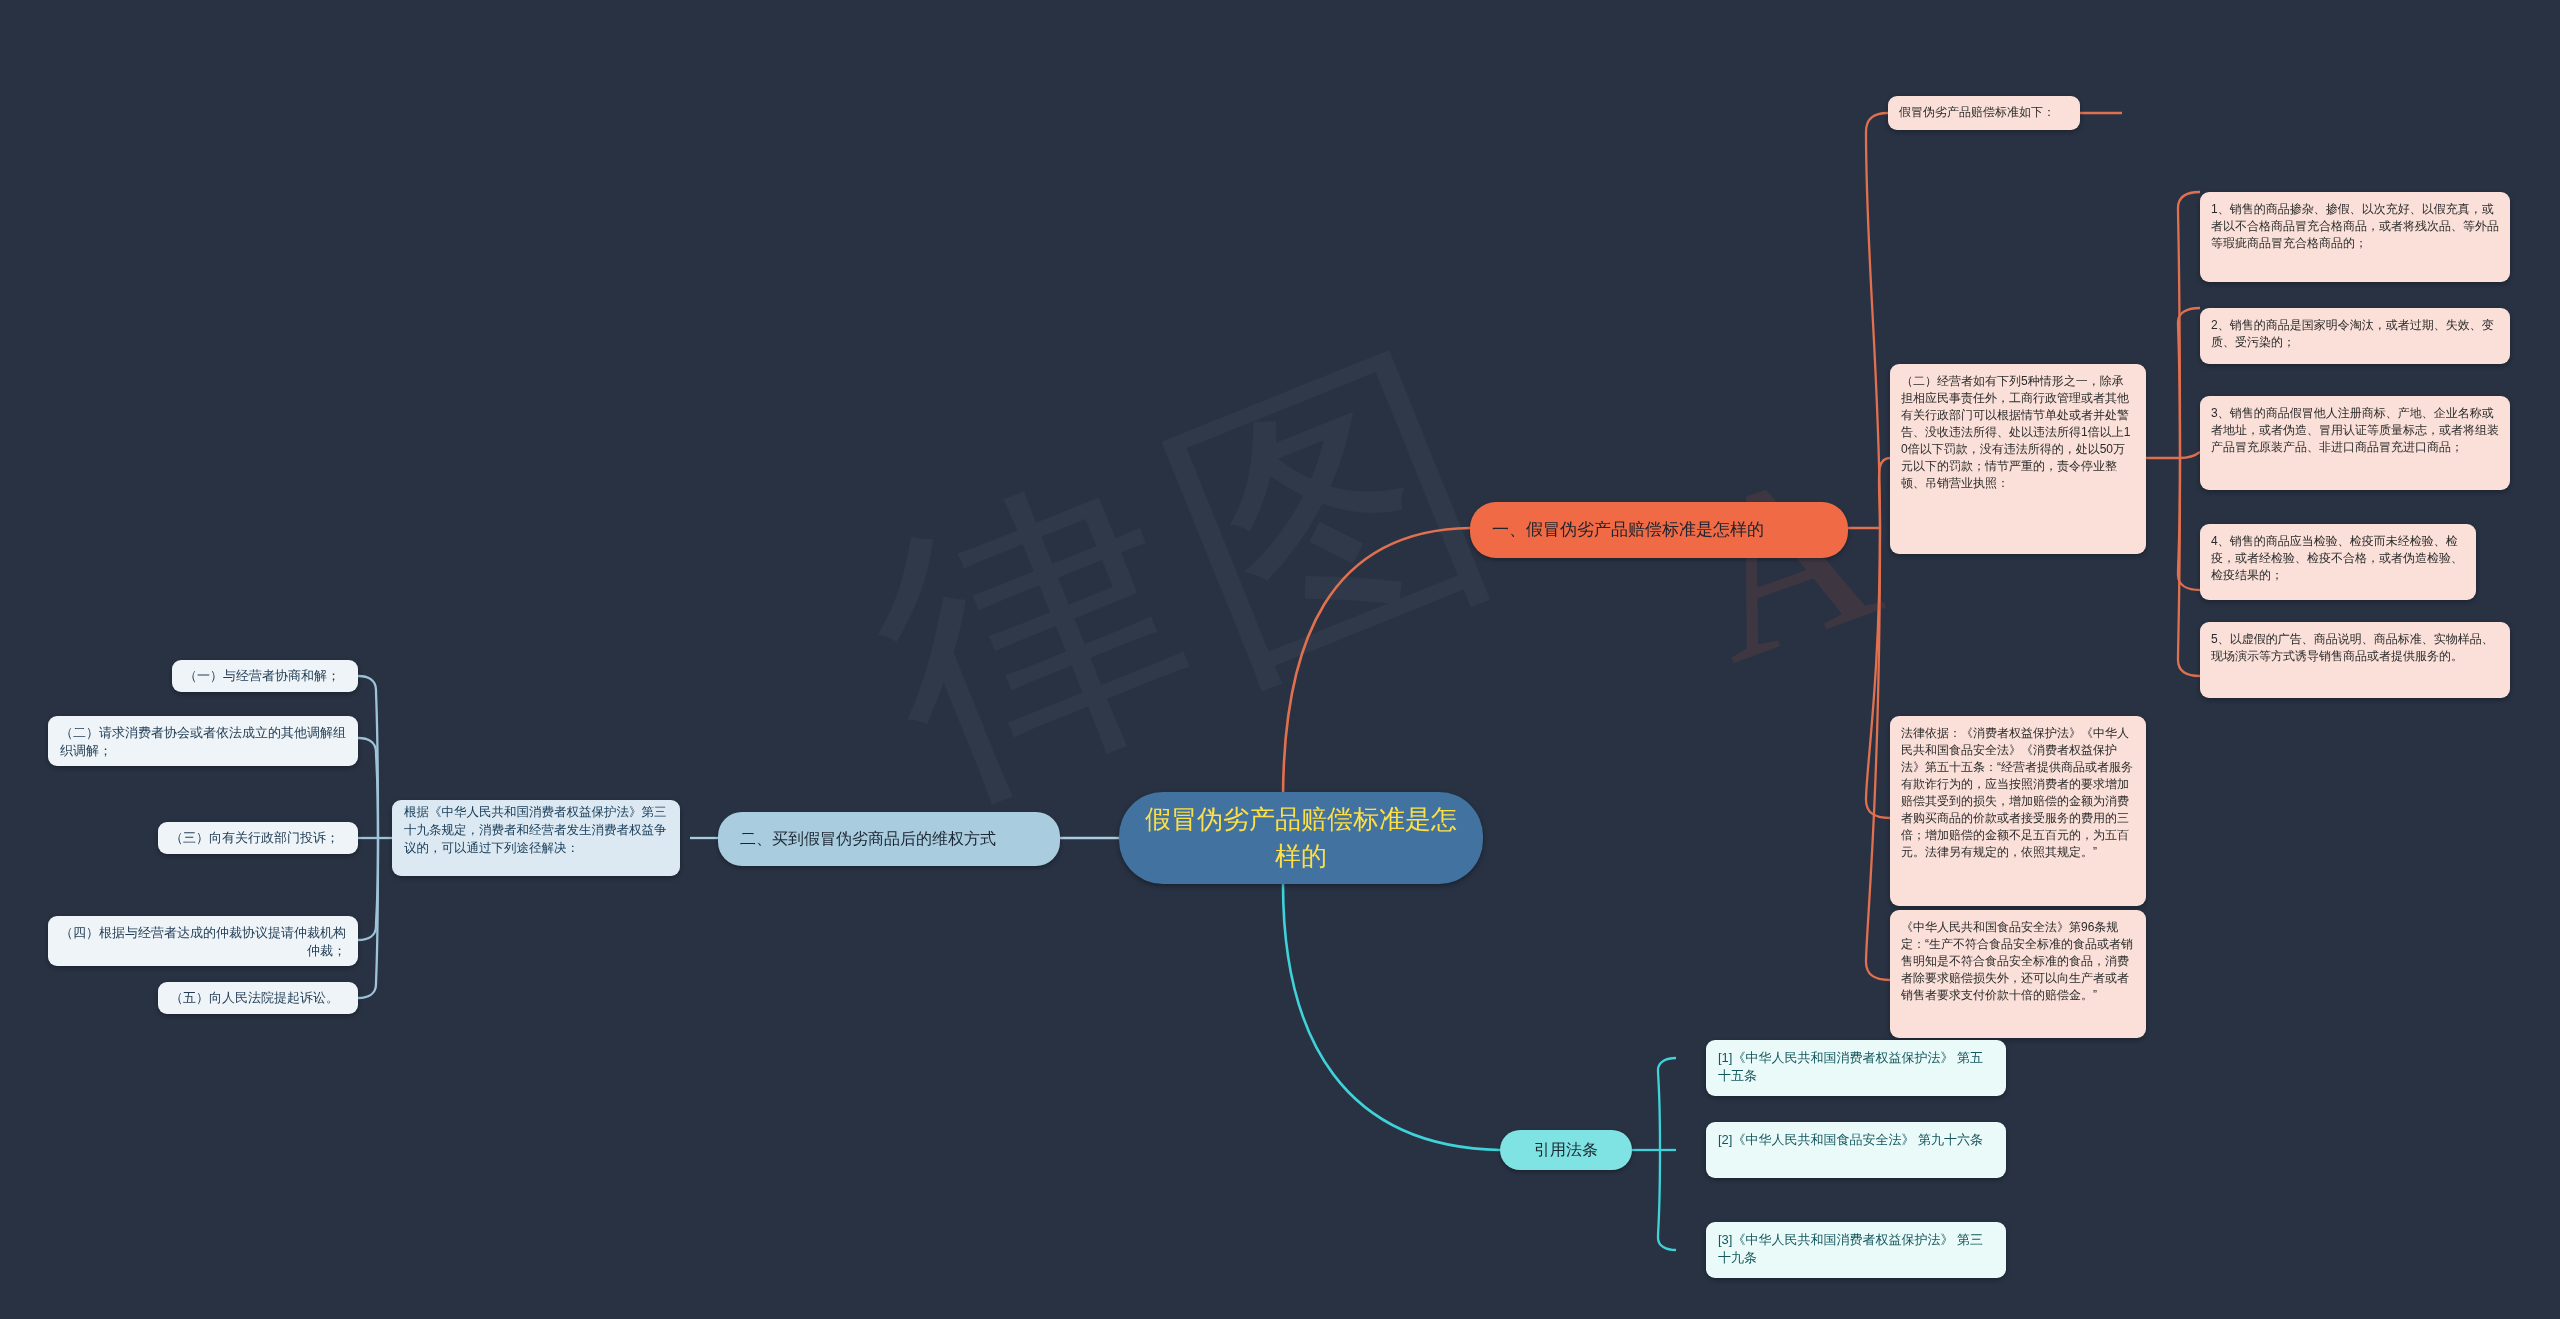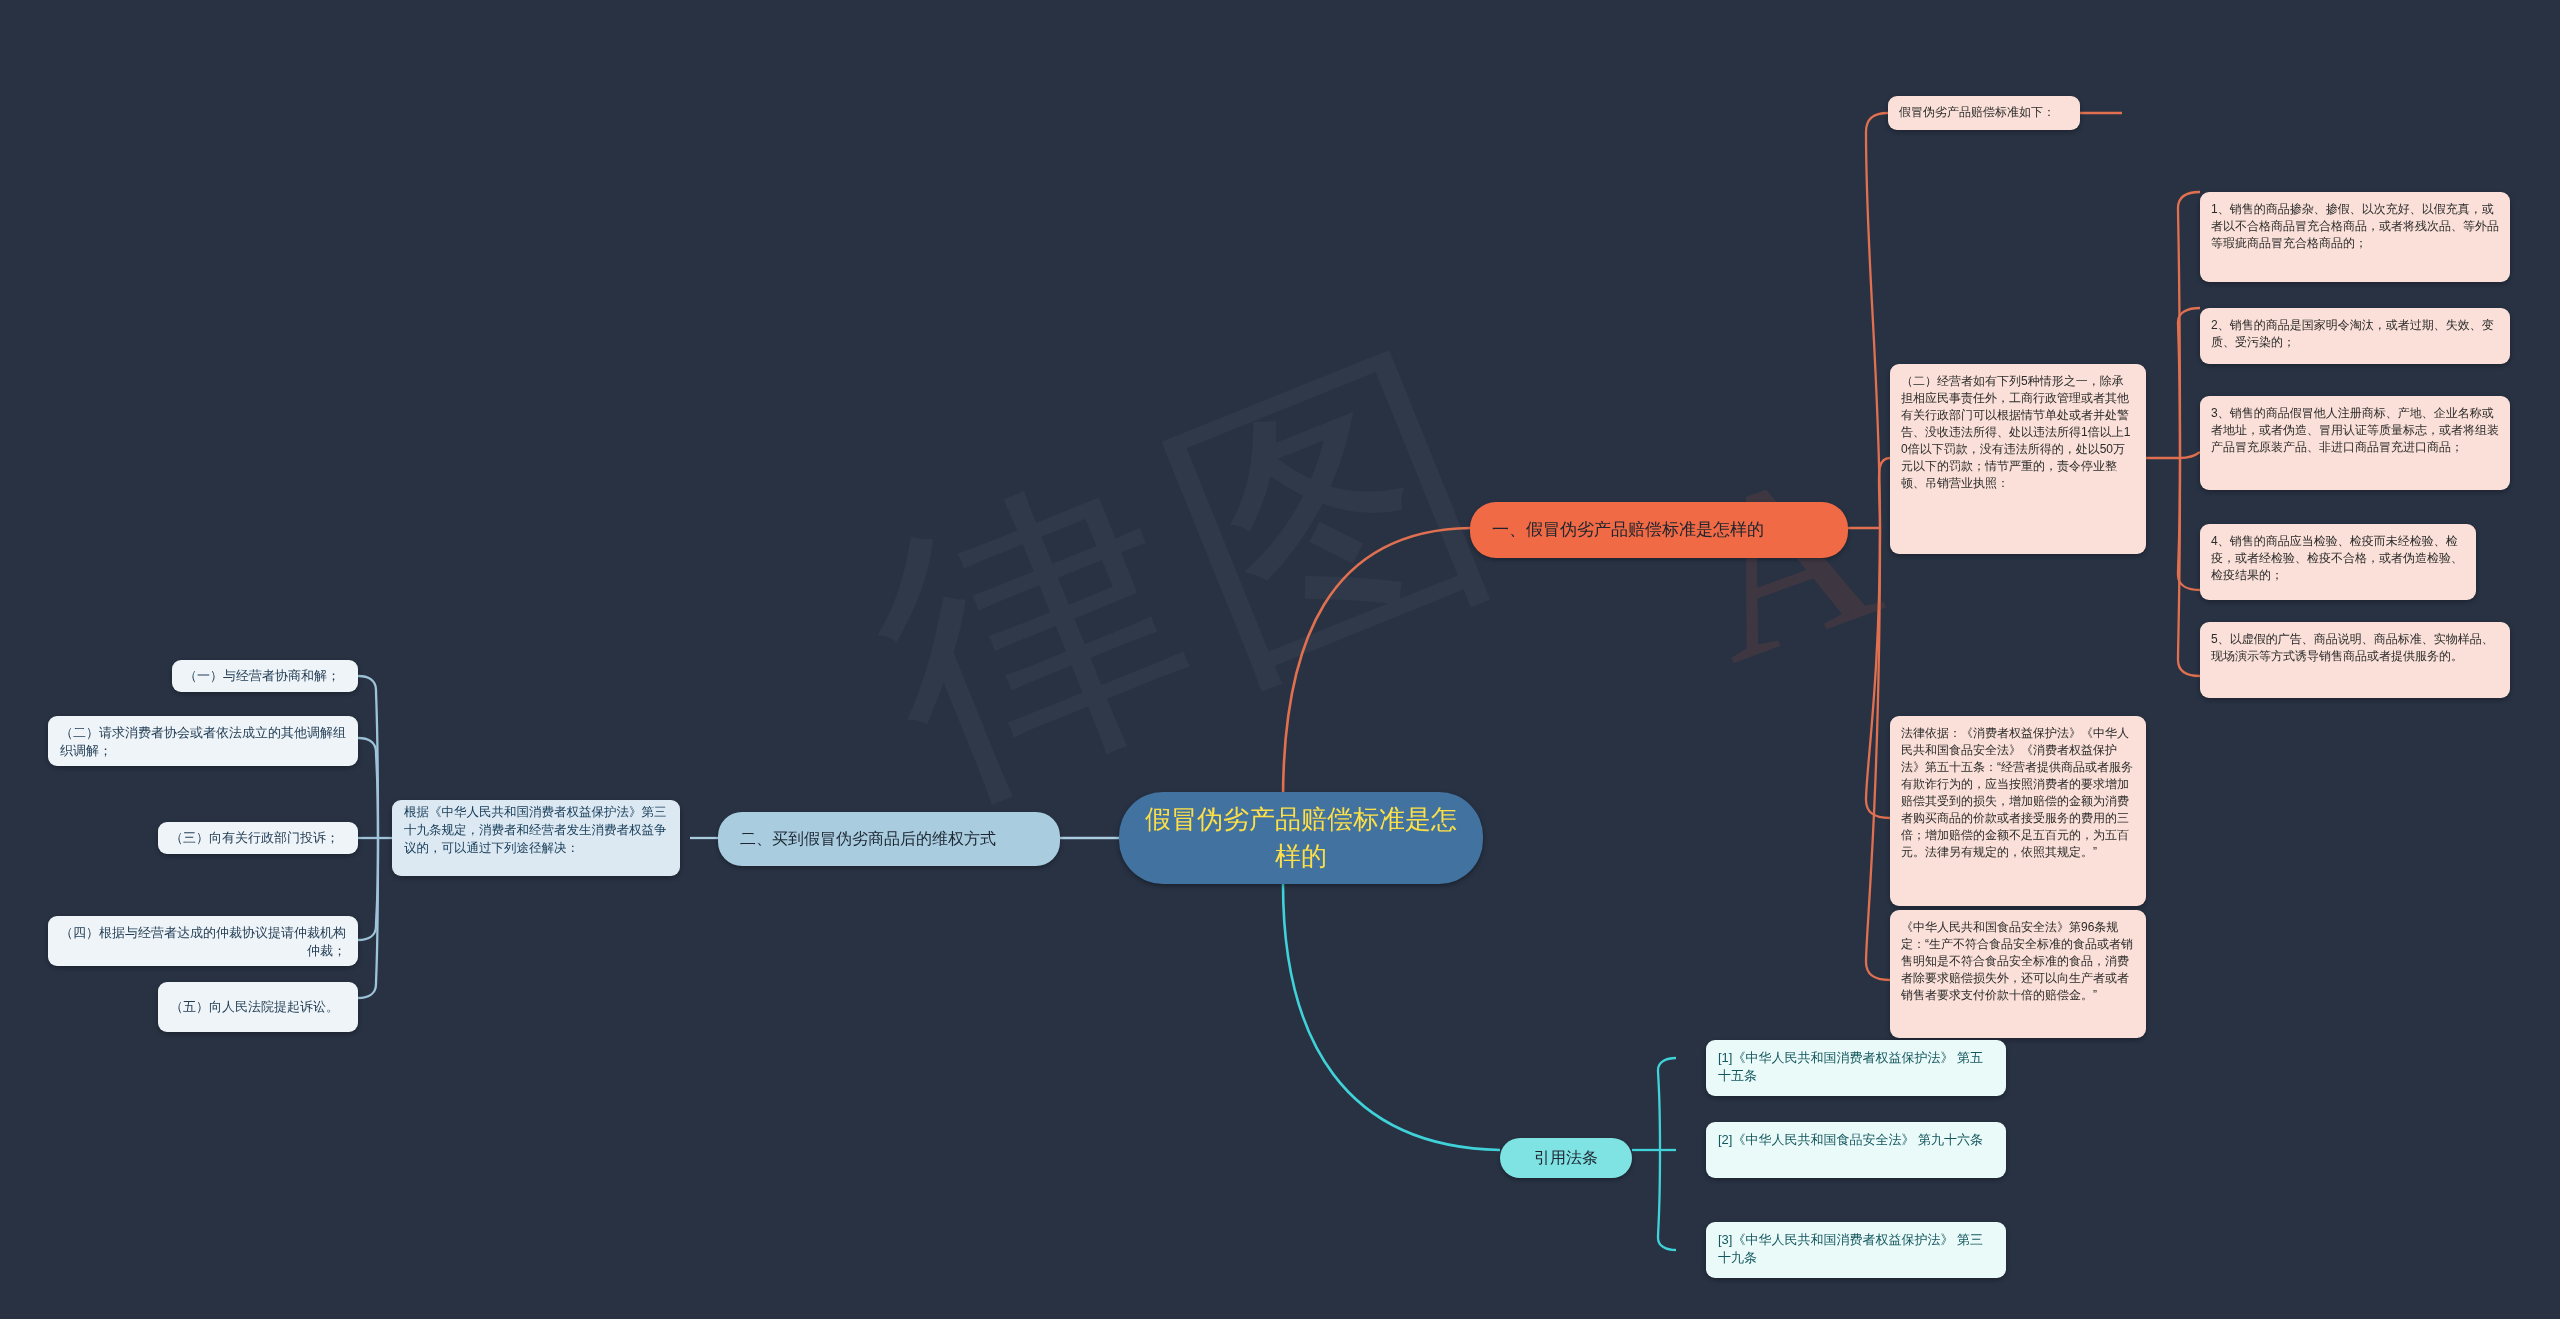--- a/index.html
+++ b/index.html
@@ -62,21 +62,20 @@
     box-shadow: 0 2px 4px rgba(0,0,0,.3);
   }
   .l1-cyan {
     background: #7fe3e3;
     color: #1d2733;
     border-radius: 22px;
     font-size: 16px;
     padding: 8px 20px;
     justify-content: center;
     box-shadow: 0 2px 4px rgba(0,0,0,.3);
-    margin-top: 8px;
   }
 
   
   .leaf-peach {
     background: #fae0d8;
     color: #2b2b2b;
     font-size: 12px;
     padding: 9px 11px;
     border-radius: 9px;
     align-items: flex-start;
@@ -218,21 +217,21 @@
   <div class="node midnote" style="left:392px; top:800px; width:288px; height:76px;">根据《中华人民共和国消费者权益保护法》第三十九条规定，消费者和经营者发生消费者权益争议的，可以通过下列途径解决：</div>
 
   <div class="node leaf-ice" style="left:172px; top:660px; width:186px; height:32px; align-items:center;">（一）与经营者协商和解；</div>
 
   <div class="node leaf-ice" style="left:48px; top:716px; width:310px; height:50px;">（二）请求消费者协会或者依法成立的其他调解组织调解；</div>
 
   <div class="node leaf-ice" style="left:158px; top:822px; width:200px; height:32px; align-items:center;">（三）向有关行政部门投诉；</div>
 
   <div class="node leaf-ice" style="left:48px; top:916px; width:310px; height:50px;text-align:right;">（四）根据与经营者达成的仲裁协议提请仲裁机构仲裁；</div>
 
-  <div class="node leaf-ice" style="left:158px; top:982px; width:200px; height:50px; align-items:center;">（五）向人民法院提起诉讼。</div>
+  <div class="node leaf-ice" style="left:158px; top:982px; width:200px; height:32px; align-items:center;">（五）向人民法院提起诉讼。</div>
 
   <div class="node l1-cyan" style="left:1500px; top:1130px; width:132px; height:40px;">引用法条</div>
 
   <div class="node leaf-mint" style="left:1676px; top:1040px; width:300px; height:56px;">[1]《中华人民共和国消费者权益保护法》 第五十五条</div>
 
   <div class="node leaf-mint" style="left:1676px; top:1122px; width:300px; height:56px;">[2]《中华人民共和国食品安全法》 第九十六条</div>
 
   <div class="node leaf-mint" style="left:1676px; top:1222px; width:300px; height:56px;">[3]《中华人民共和国消费者权益保护法》 第三十九条</div>
 
 </div>

